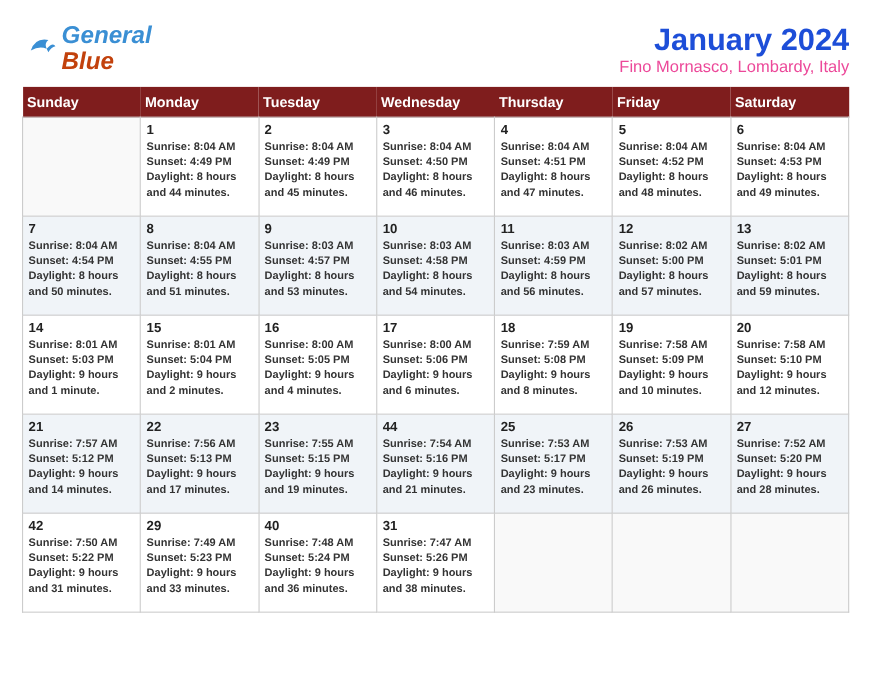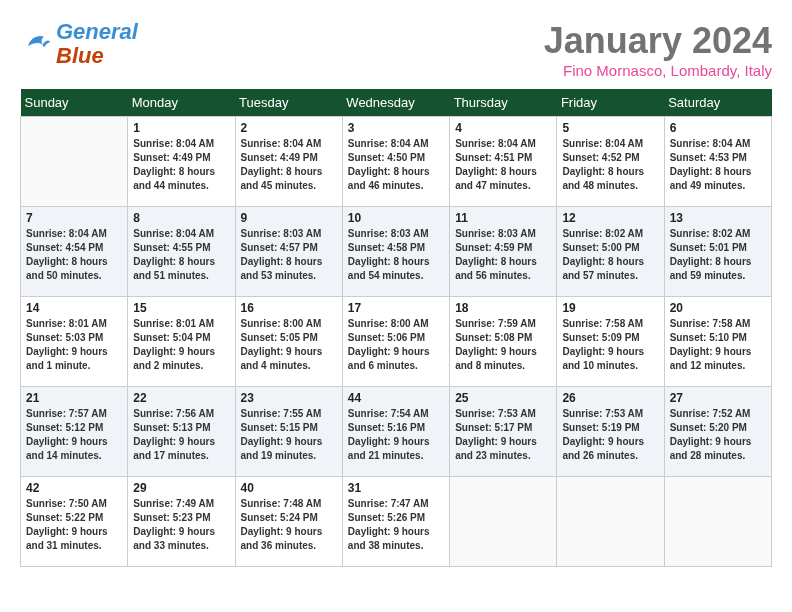--- a/index.html
+++ b/index.html
@@ -32,40 +32,40 @@
       color: #3a8fd4;
     }
     .logo-bird {
       width: 32px;
       height: 28px;
     }
     .title-block {
       text-align: right;
     }
     .month-title {
-      font-size: 36px;
-      font-weight: bold;
-      color: #737373;
+      font-size: 28px;
+      font-weight: bold;
+      color: #1d4ed8;
     }
     .location {
       font-size: 15px;
       color: #ec4899;
     }
     .calendar-table {
       width: 100%;
       border-collapse: collapse;
       font-size: 11px;
     }
     .calendar-table th {
-      background: #14532d;
+      background: #7f1d1d;
       color: #fff;
       padding: 6px 4px;
       text-align: left;
       font-size: 13px;
-      font-weight: normal;
+      font-weight: bold;
     }
     .calendar-table td {
       border: 1px solid #ccc;
       vertical-align: top;
       padding: 4px 5px;
       height: 90px;
       width: 107px;
     }
     .calendar-table tr:nth-child(odd) td {
       background: #fff;

